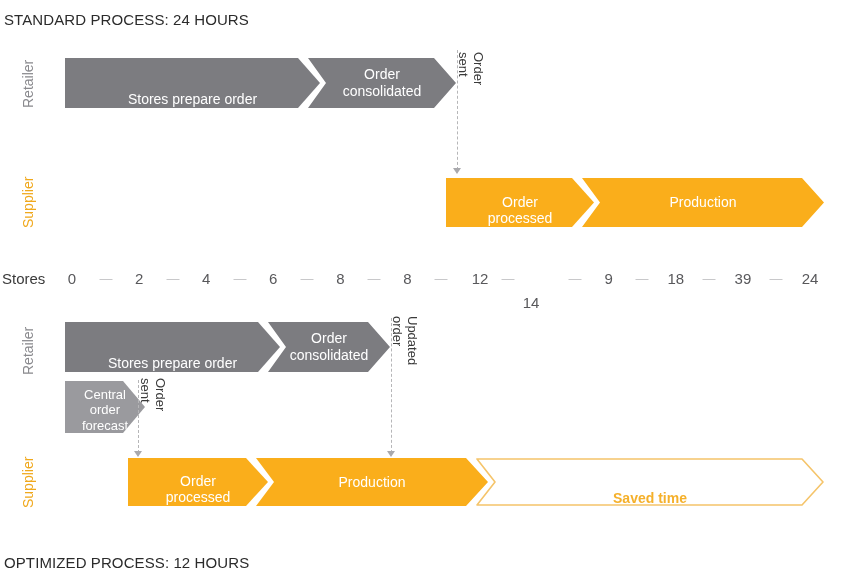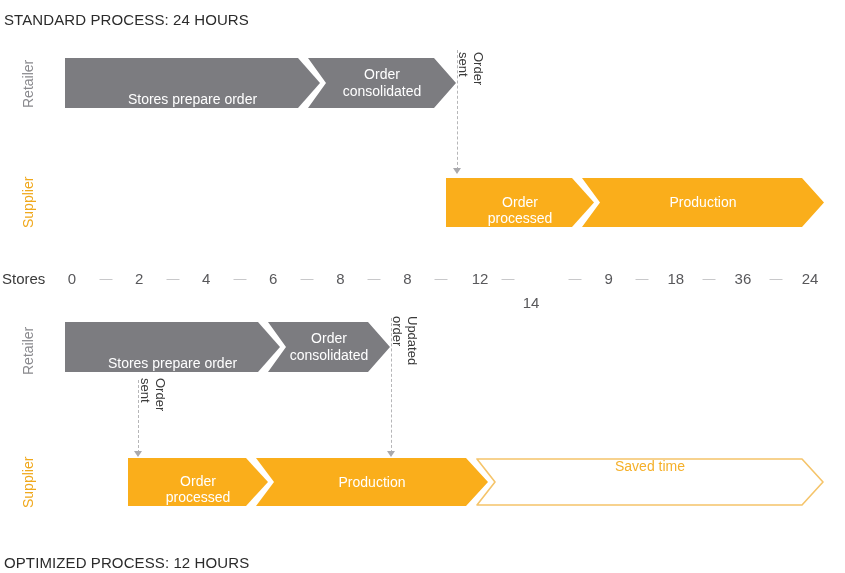--- a/index.html
+++ b/index.html
@@ -59,22 +59,23 @@
   .head{clip-path:polygon(0 0, calc(100% - 22px) 0, 100% 50%, calc(100% - 22px) 100%, 0 100%);align-items:flex-end;}
   
   .notch-head{clip-path:polygon(0 0, calc(100% - 22px) 0, 100% 50%, calc(100% - 22px) 100%, 0 100%, 18px 50%);}
 
   
   .chev-outline{
     position:absolute;
     color:#f5b02a;
     font-size:14px;
     display:flex;
-    align-items:flex-start;
+    align-items:flex-end;
     justify-content:center;
+    font-weight:bold;
   }
   .chev-outline svg{position:absolute;left:0;top:0;}
   .chev-outline span{position:relative;z-index:2;}
 
   
   .vlabel{
     position:absolute;
     font-size:13px;
     line-height:1.15;
     color:#3a3a3a;
@@ -165,41 +166,44 @@
         <div class="tick" style="left: 407.455px;">8</div>
         <div class="dashmark" style="left: 441px;"></div>
         <div class="tick" style="left: 480px;">12</div>
         <div class="dashmark" style="left: 508.091px;"></div>
         <div class="tick" style="left: 531px; margin-top: 24px;">14</div>
         <div class="dashmark" style="left: 575.182px;"></div>
         <div class="tick" style="left: 608.727px;">9</div>
         <div class="dashmark" style="left: 642.273px;"></div>
         <div class="tick" style="left: 675.818px;">18</div>
         <div class="dashmark" style="left: 709.364px;"></div>
-        <div class="tick" style="left: 742.909px;">36</div>
+        <div class="tick" style="left: 742.909px;">39</div>
         <div class="dashmark" style="left: 776.455px;"></div>
         <div class="tick" style="left: 810px;">24</div>
       </div>
   </div>
 
   <div class="lane-label lane-retailer" id="lane-retailer-bot">Retailer</div>
 
   <div class="chev gray head" id="opt-r1" style="left:65px;top:322px;width:215px;height:50px;">
     <span>Stores prepare order</span>
   </div>
 
   <div class="chev gray notch-head" id="opt-r2" style="left:268px;top:322px;width:122px;height:50px;">
     <span>Order<br>consolidated</span>
   </div>
 
   <div class="vlabel" id="opt-ann-updated" style="left:419px;top:316px;">Updated<br>order</div>
 
   <div class="dash" id="opt-dash-2" style="left:391px;top:318px;height:135px;"></div>
   <div class="arrowhead" style="left:387px;top:451px;"></div>
 
+  <div class="chev gray-light head" id="opt-r3" style="left:65px;top:381px;width:80px;height:52px;font-size:13px;">
+    <span>Central<br>order<br>forecast</span>
+  </div>
 
   <div class="vlabel" id="opt-ann-sent" style="left:167px;top:378px;">Order<br>sent</div>
 
   <div class="dash" id="opt-dash-1" style="left:138px;top:380px;height:73px;"></div>
   <div class="arrowhead" style="left:134px;top:451px;"></div>
 
   <div class="lane-label lane-supplier" id="lane-supplier-bot">Supplier</div>
 
   <div class="chev orange head" id="opt-s1" style="left:128px;top:458px;width:140px;height:48px;">
     <span>Order<br>processed</span>

